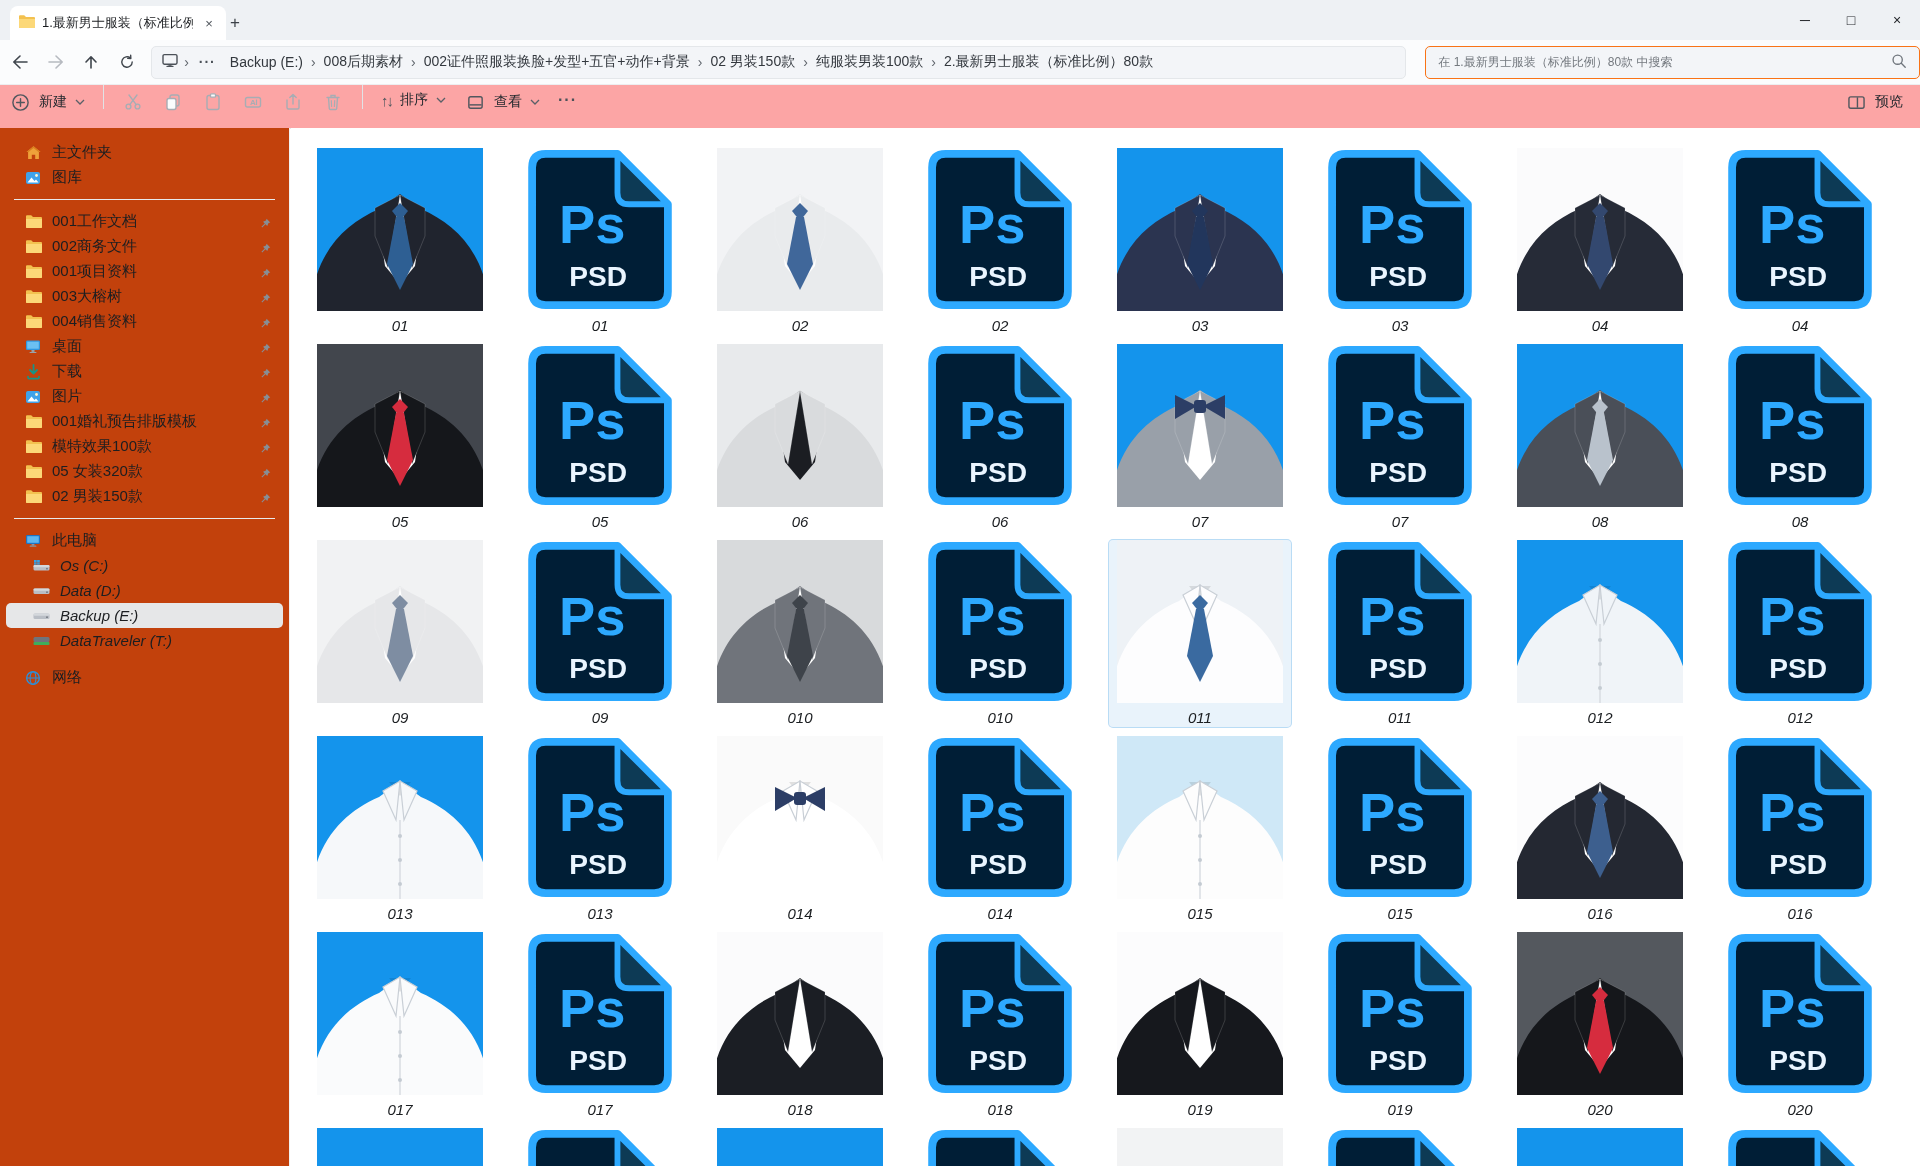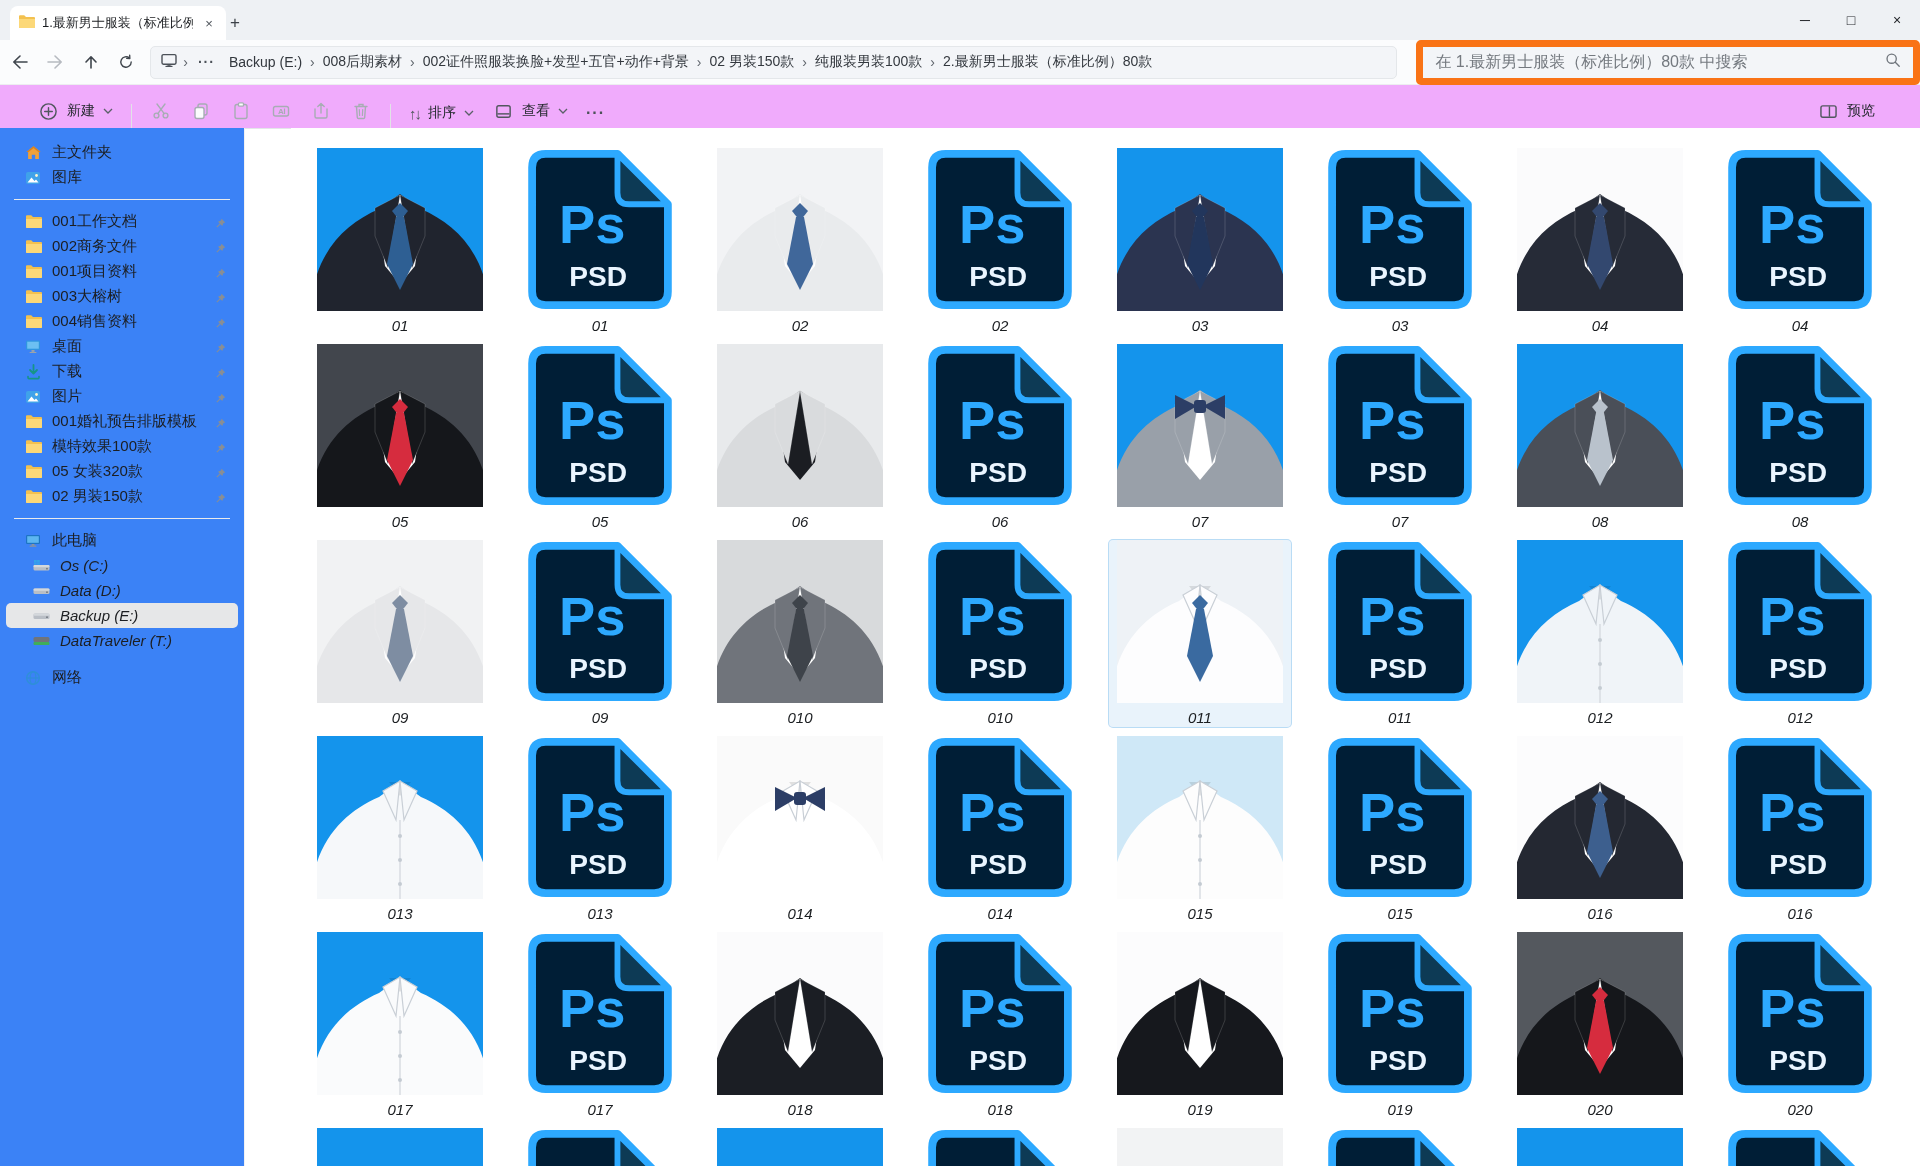--- a/index.html
+++ b/index.html
@@ -16,33 +16,33 @@
   .wc{position:absolute;right:0;top:0;height:40px;display:flex;}
   .wcb{width:46px;height:40px;display:flex;align-items:center;justify-content:center;font-size:14px;color:#24272b;}
   
   .addr-row{height:44px;background:#fbfcfd;display:flex;align-items:center;border-bottom:1px solid #eceef0;}
   .navbtn{width:32px;height:32px;margin-left:4px;display:flex;align-items:center;justify-content:center;border-radius:5px;}
   .addrbox{height:31px;width:1242px;margin-left:8px;background:#f3f5f8;border:1px solid #e4e7ea;
     border-radius:5px;display:flex;align-items:center;padding:0 10px;gap:4px;font-size:14px;color:#33383e;}
   .crumb{padding:3px 6px;border-radius:4px;white-space:nowrap;}
   .crumb-sep{color:#5f656c;font-size:14px;padding:0 2px;}
   .addr-dots{color:#4b5158;letter-spacing:1px;padding:0 4px;font-weight:bold;}
-  .searchbox{height:31px;margin-left:19px;width:472px;background:#f3f5f8;border:7px solid #f97316;
-    border-radius:5px;display:flex;align-items:center;padding:0 12px;color:#74797f;font-size:16px;
+  .searchbox{height:31px;margin-left:19px;width:472px;background:#f3f5f8;border:1px solid #f97316;
+    border-radius:5px;display:flex;align-items:center;padding:0 12px;color:#74797f;font-size:12px;
     justify-content:space-between;}
   
-  .toolbar{height:43px;background:#f0abfc;border-bottom:1px solid #e4e6e9;display:flex;align-items:flex-end;padding:0 28px;}
+  .toolbar{height:43px;background:#fca5a5;border-bottom:1px solid #e4e6e9;display:flex;align-items:flex-start;padding:0 0;}
   .tbtn{display:flex;align-items:center;gap:8px;padding:6px 9px;border-radius:5px;font-size:14px;color:#24292e;}
   .ticon{display:flex;align-items:center;justify-content:center;width:22px;height:22px;}
   .tdivider{width:1px;height:24px;background:#e1e3e6;margin:0 9px;}
   .sorticon{font-size:15px;color:#51575e;letter-spacing:-2px;}
   .tb-right{margin-left:auto;display:flex;align-items:center;gap:8px;font-size:14px;color:#24292e;padding-right:8px;}
   .dots3{font-size:16px;font-weight:bold;color:#4b5158;letter-spacing:1px;}
   
-  .sidebar{position:absolute;top:128px;left:0;width:245px;bottom:0;background:#3b82f6;padding-top:12px;
+  .sidebar{position:absolute;top:128px;left:0;width:290px;bottom:0;background:#c2410c;padding-top:12px;
     overflow:hidden;border-right:1px solid #f0f1f3;box-sizing:border-box;}
   .sitem{height:25px;display:flex;align-items:center;gap:10px;padding:0 12px 0 18px;font-size:15px;
     color:#1c1e21;position:relative;border-radius:5px;margin:0 6px;white-space:nowrap;}
   .sitem .sicon{width:18px;display:flex;justify-content:center;flex:0 0 18px;}
   .sitem.indent{padding-left:26px;font-style:italic;}
   .sitem.selected{background:#e6e7e8;}
   .spin{position:absolute;right:12px;top:6px;}
   .sdiv{height:1px;background:#e8eaec;margin:9px 14px;}
   .sgap{height:12px;}
   .slabel{overflow:hidden;text-overflow:ellipsis;}

